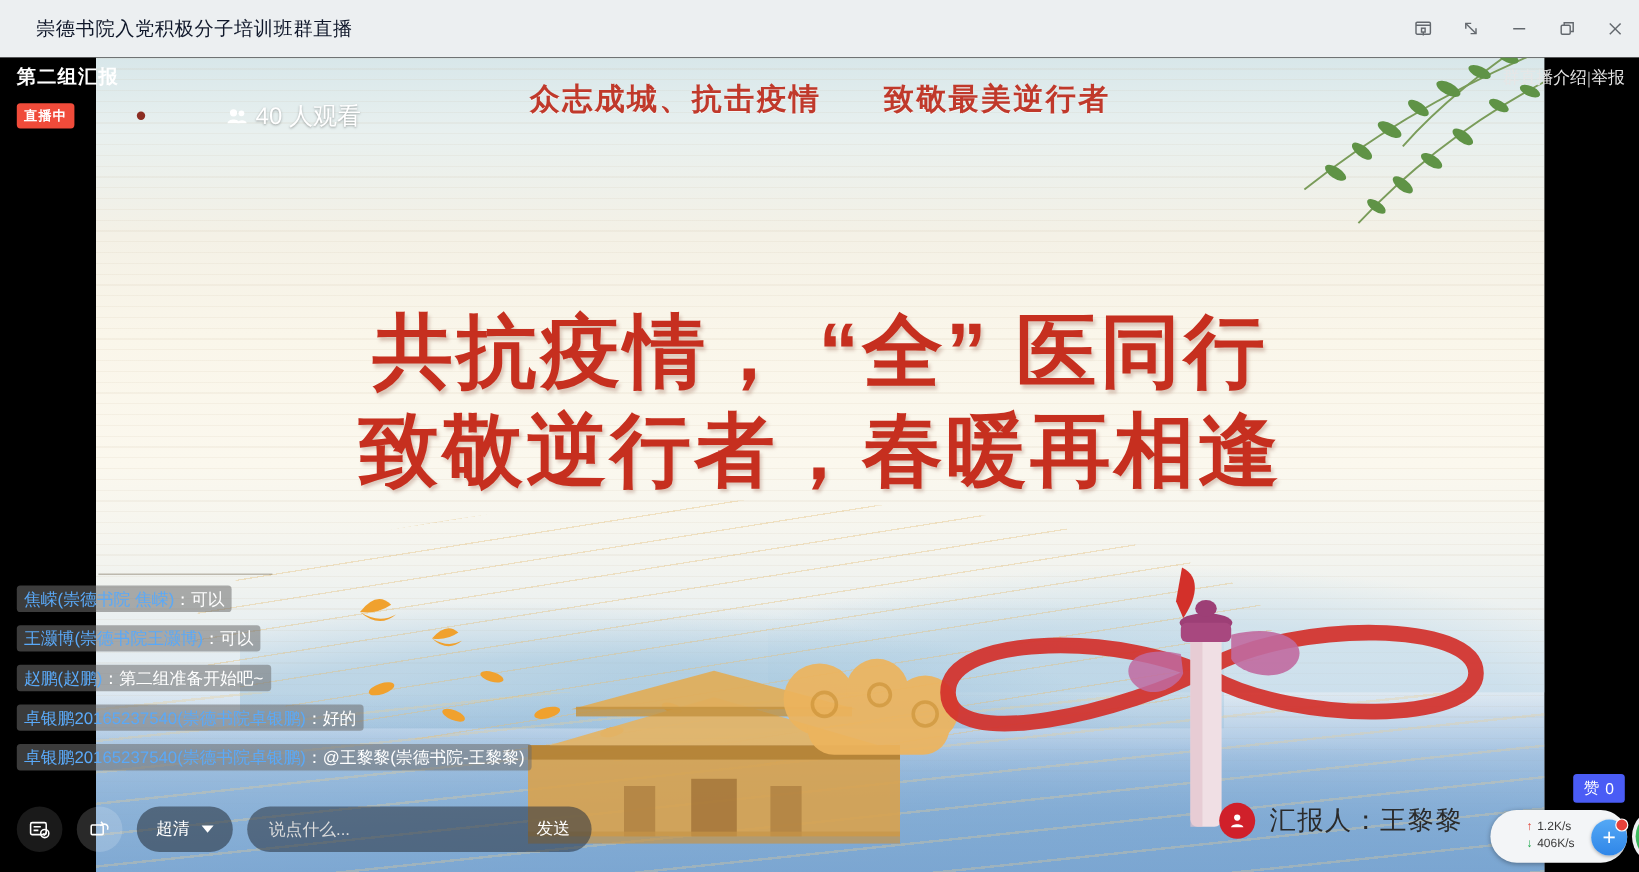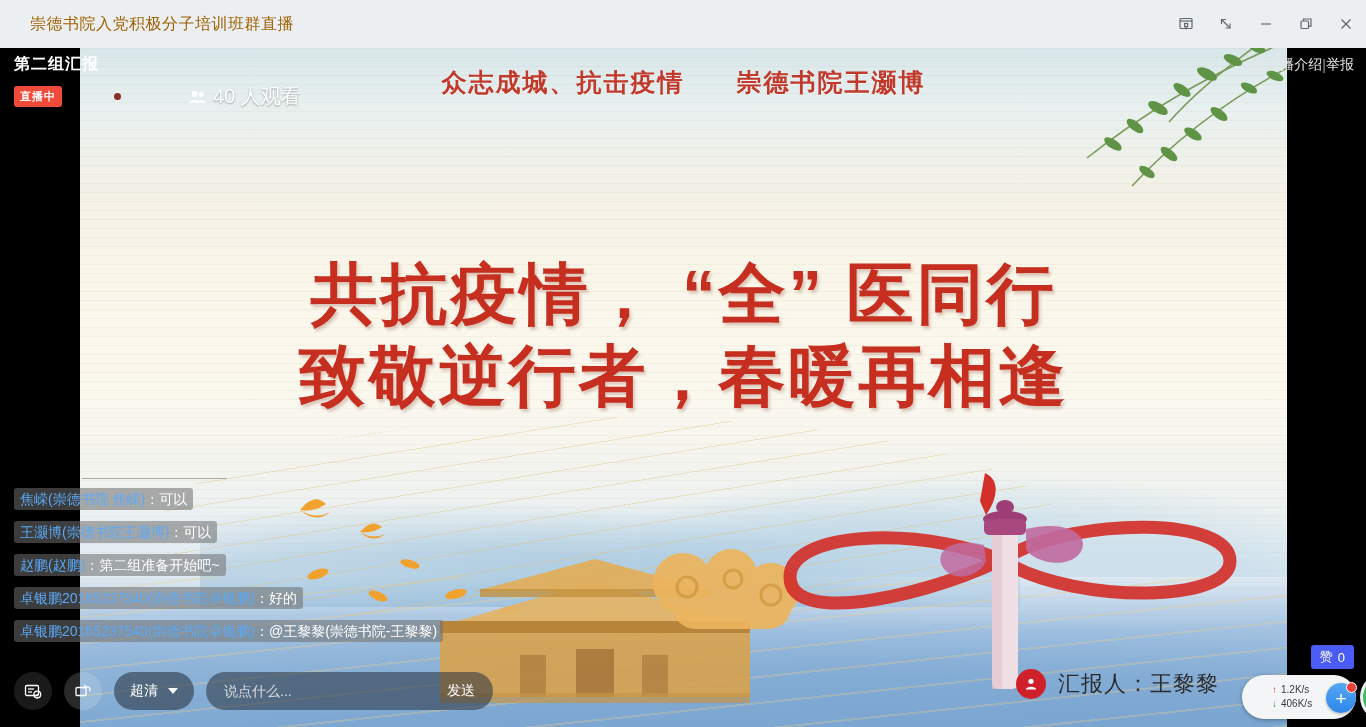--- a/index.html
+++ b/index.html
@@ -11,21 +11,21 @@
   }
   #app { position: relative; width: 1366px; height: 727px; background: #000; }
 
   
   .titlebar {
     position: absolute; left: 0; top: 0; width: 1366px; height: 48px;
     background: #eceff1;
     display: flex; align-items: center;
   }
   .titlebar-title {
-    margin-left: 30px; font-size: 16px; color: #a16207;
+    margin-left: 30px; font-size: 16px; color: #0f172a;
     letter-spacing: 0.5px; white-space: nowrap;
   }
   .titlebar-ctrls {
     margin-left: auto; display: flex; align-items: center; height: 48px;
   }
   .tb-btn {
     width: 40px; height: 48px; display: flex; align-items: center; justify-content: center;
     color: #63686e; cursor: pointer;
   }
   .tb-btn svg { display: block; }
@@ -312,21 +312,21 @@
           <ellipse cx="292" cy="136" rx="10" ry="4.6" transform="rotate(38 292 136)"></ellipse>
           <ellipse cx="270" cy="154" rx="9" ry="4.2" transform="rotate(34 270 154)"></ellipse>
           <ellipse cx="372" cy="70" rx="9" ry="4.2" transform="rotate(28 372 70)"></ellipse>
           <ellipse cx="398" cy="58" rx="9" ry="4.2" transform="rotate(24 398 58)"></ellipse>
         </g>
       </svg>
 
       <div class="banner-text">
         <span>众志成城、抗击疫情</span>
         <span class="gap"></span>
-        <span>崇德书院王灏博</span>
+        <span>致敬最美逆行者</span>
       </div>
 
       <div class="headline">
         <span class="l1">共抗疫情， “全” 医同行</span>
         <span class="l2">致敬逆行者，春暖再相逢</span>
       </div>
 
       <svg class="butterflies" viewBox="0 0 360 160">
         <g fill="#f0a12e">
           <path d="M40 32 q14 -18 26 -6 q-12 8 -26 6 z"></path>

